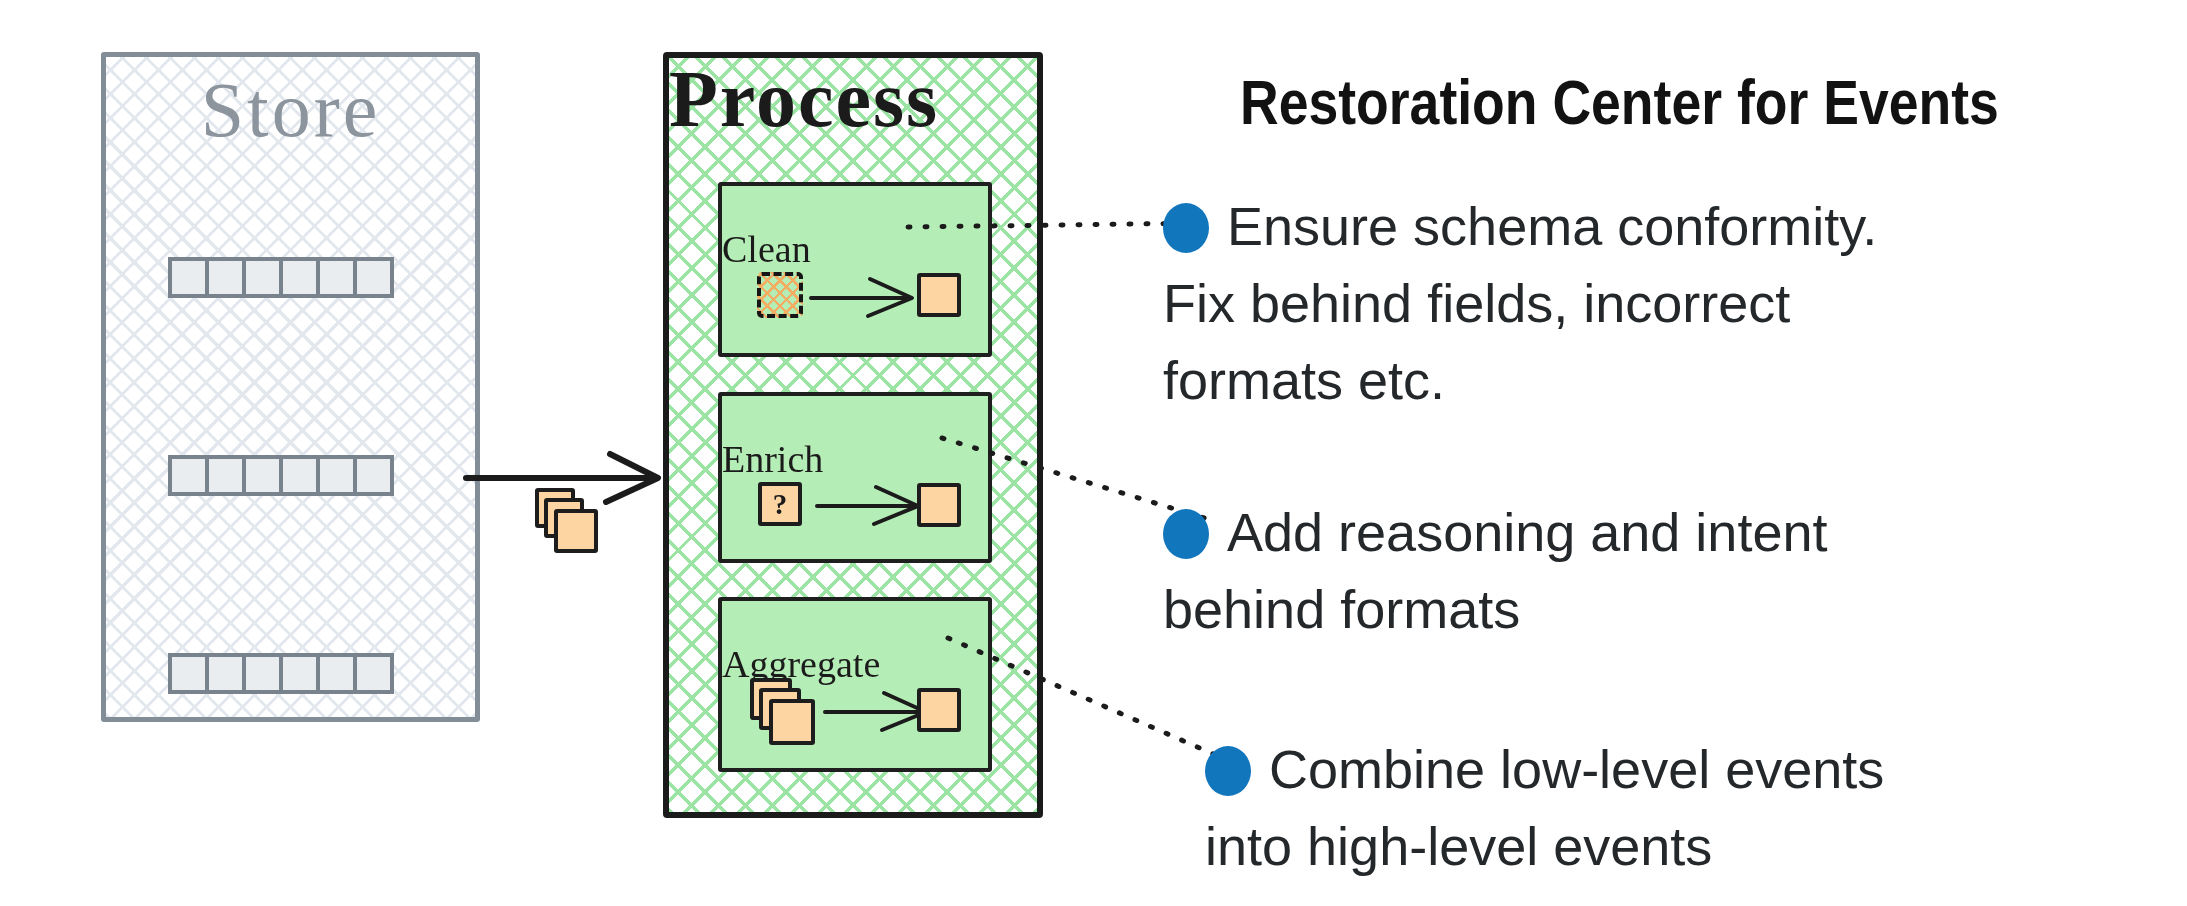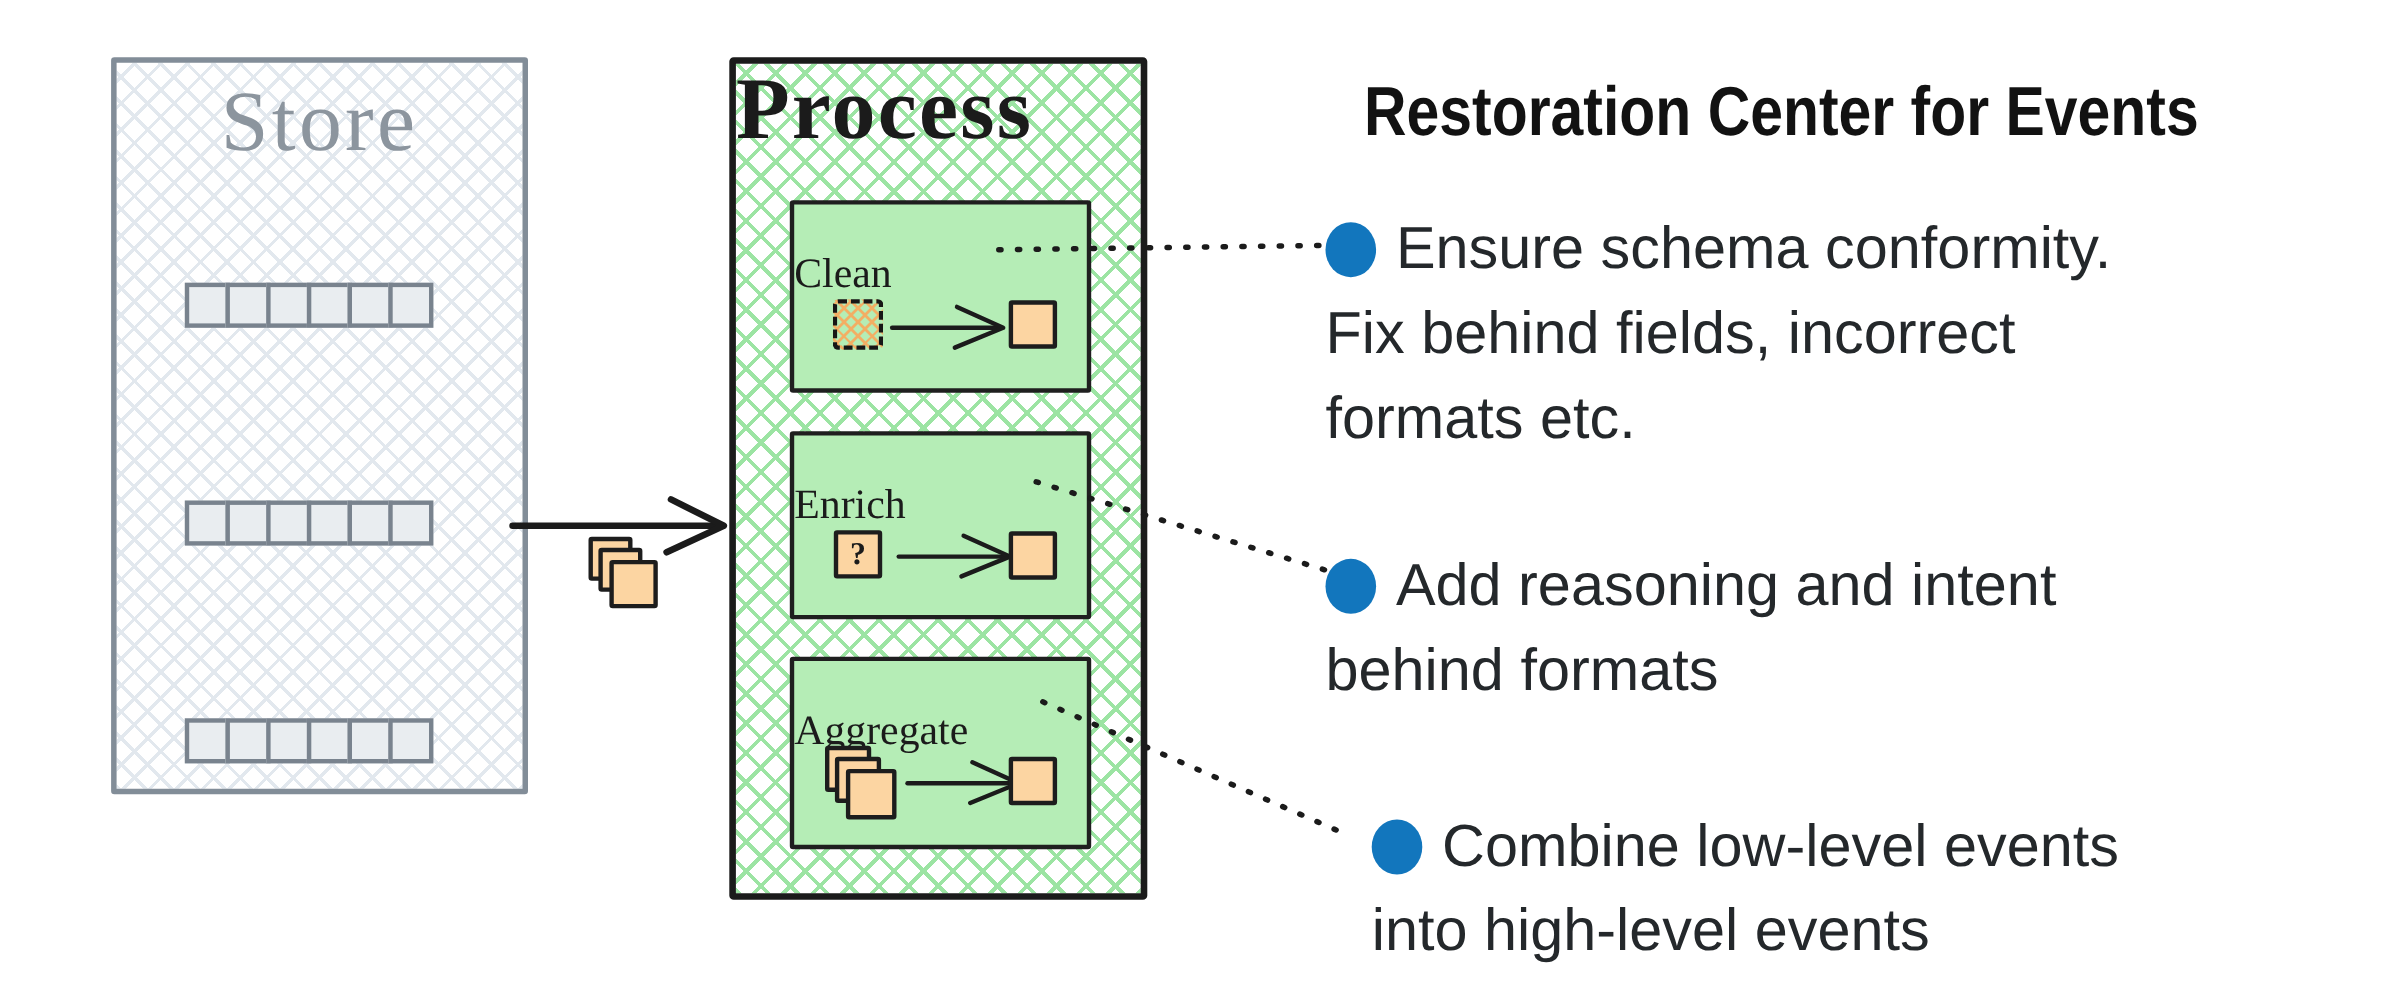--- a/index.html
+++ b/index.html
@@ -96,21 +96,21 @@
 
   
   .overlay{position:absolute;left:0;top:0;width:2187px;height:906px;pointer-events:none;}
 
   
   .panel-title{
     position:absolute;left:1240px;top:66px;
     font-size:63px;font-weight:800;color:#121212;letter-spacing:0px;
     transform:scaleX(0.85);transform-origin:left top;white-space:nowrap;
   }
-  .bullet-list{position:absolute;left:1205px;top:0;width:980px;height:644px;text-decoration:underline;}
+  .bullet-list{position:absolute;left:1163px;top:0;width:980px;height:644px;text-decoration:underline;}
   .bullet{position:absolute;left:0;}
   .bullet:nth-child(1){top:188px;}
   .bullet:nth-child(2){top:494px;}
   .bullet:nth-child(3){top:731px;margin-left:42px;}
   .bullet-line{
     font-size:54px;line-height:77px;color:#24282b;white-space:nowrap;
   }
   .bullet-dot{
     display:inline-block;width:46px;height:50px;border-radius:50%;
     background:var(--accent);vertical-align:-8px;margin-right:18px;

